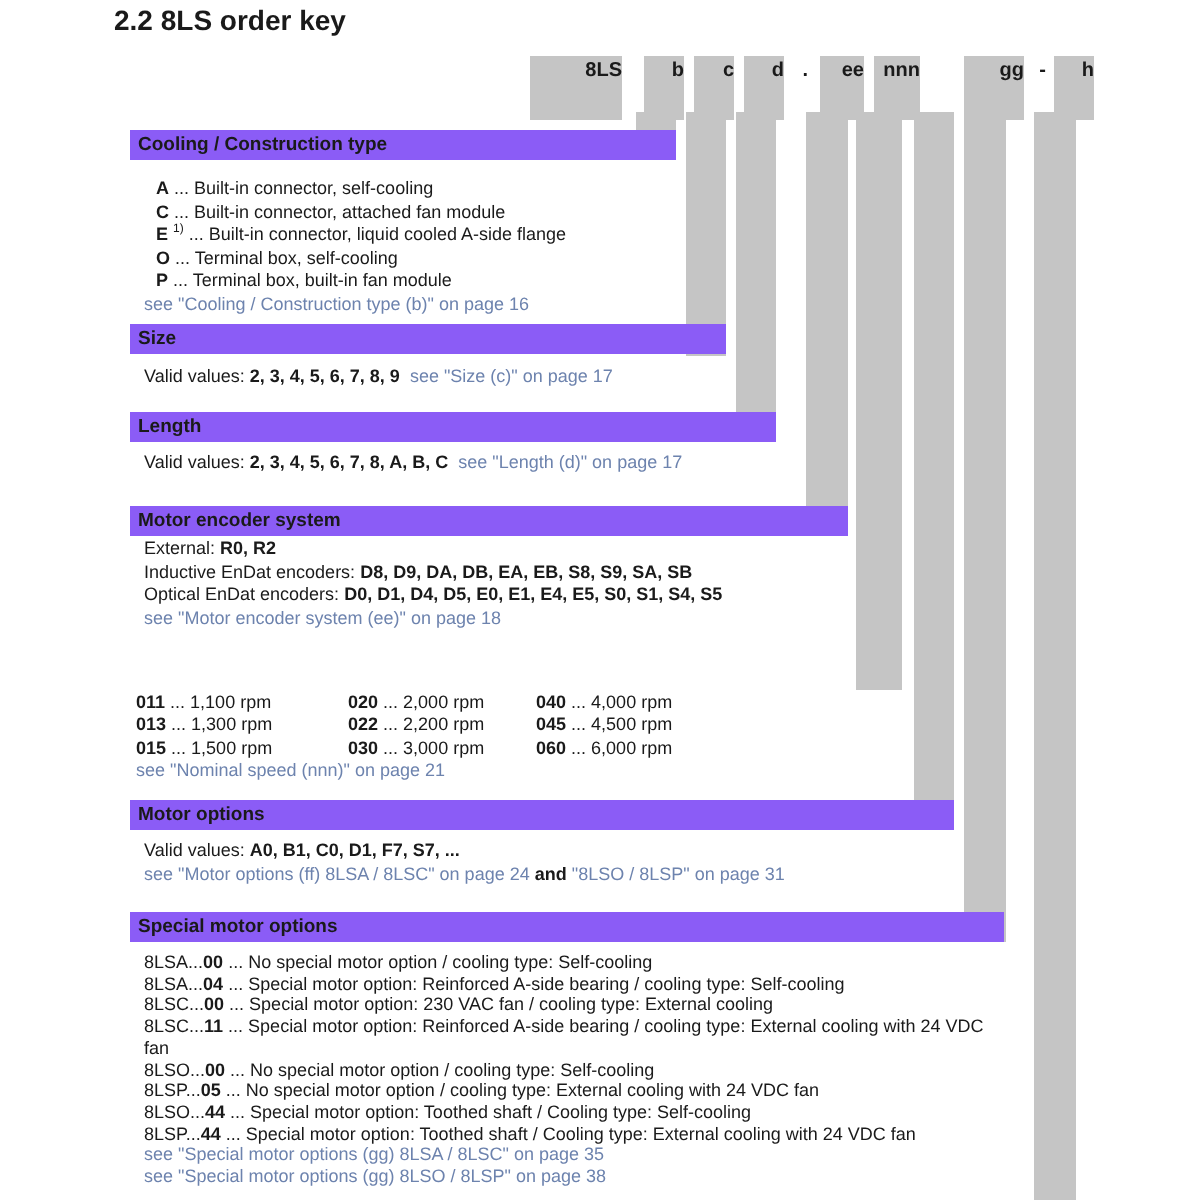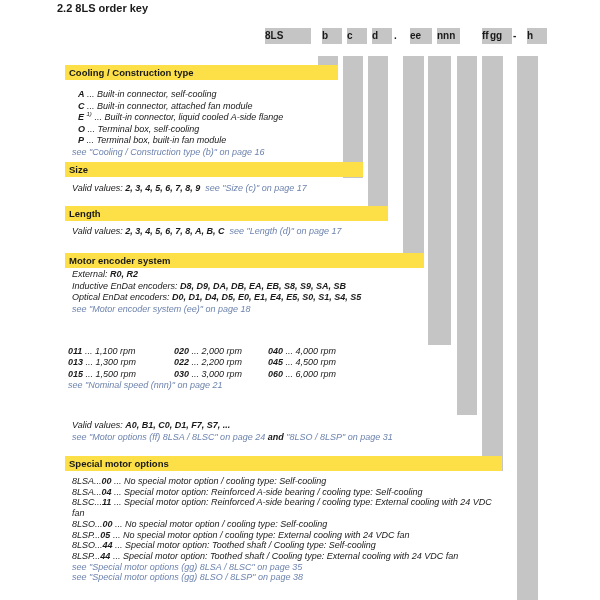--- a/index.html
+++ b/index.html
@@ -1,23 +1,23 @@
 <!DOCTYPE html>
 <html><head>
 <meta charset="utf-8">
 <style>
   html,body{margin:0;padding:0;background:#fff;}
   #canvas{
     position:relative;width:600px;height:600px;background:#ffffff;
     font-family:"Liberation Sans", sans-serif;color:#1a1a1a;overflow:hidden;
   }
   
-  .doc-title{position:absolute;left:57px;top:2px;font-size:11px;font-weight:bold;}
+  .doc-title{position:absolute;left:57px;top:2px;font-size:14px;font-weight:bold;}
   
-  .kseg{position:absolute;top:28px;height:16px;line-height:16px;text-align:left;
+  .kseg{position:absolute;top:28px;height:32px;line-height:16px;text-align:right;
         font-size:10px;font-weight:bold;background:#c5c5c5;}
   .kseg.plain{background:transparent;}
   #s0{left:265px;width:46px}
   #s1{left:322px;width:20px}
   #s2{left:347px;width:20px}
   #s3{left:372px;width:20px}
   #s4{left:394px;width:10px}
   #s5{left:410px;width:22px}
   #s6{left:437px;width:23px}
   #s7{left:482px;width:20px}
@@ -28,32 +28,32 @@
   .vb{position:absolute;top:56px;width:20px;background:#c5c5c5;}
   #vb-b{left:318px;height:24px}
   #vb-c{left:343px;height:122px}
   #vb-d{left:368px;height:165px}
   #vb-ee{left:403px;width:21px;height:212px}
   #vb-nnn{left:428px;width:23px;height:289px}
   #vb-ff{left:457px;height:359px}
   #vb-gg{left:482px;width:21px;height:415px}
   #vb-h{left:517px;width:21px;height:544px}
   
-  .sec-h{position:absolute;left:65px;height:15px;background:#fde047;
+  .sec-h{position:absolute;left:65px;height:15px;background:#8b5cf6;
          font-size:9.5px;font-weight:bold;line-height:15px;padding-left:4px;
          box-sizing:border-box;white-space:nowrap;}
   #h-cooling{top:65px;width:273px}
   #h-size{top:162px;width:298px}
   #h-length{top:206px;width:323px}
   #h-encoder{top:253px;width:359px}
   #h-speed{top:330px;width:386px}
   #h-options{top:400px;width:412px}
   #h-special{top:456px;width:437px}
   
-  .sec-b{position:absolute;left:72px;font-size:9px;line-height:11.6px;white-space:nowrap;font-style:italic;}
+  .sec-b{position:absolute;left:72px;font-size:9px;line-height:11.6px;white-space:nowrap;}
   #b-cooling{top:89px}
   #b-size{top:183px}
   #b-length{top:226px}
   #b-encoder{top:269px;line-height:11.5px}
   #b-speed{top:346px;left:68px;line-height:11.4px}
   #b-options{top:420px;line-height:11.6px}
   #b-special{top:476px;width:434px;line-height:10.7px;white-space:normal;}
   .cool-item{padding-left:6px;}
   sup{font-size:6px;line-height:0;}
   .link{color:#6d83ae;text-decoration:none;cursor:pointer;}
@@ -86,20 +86,21 @@
   <div id="vb-ee" class="vb"></div>
   <div id="vb-nnn" class="vb"></div>
   <div id="vb-ff" class="vb"></div>
   <div id="vb-gg" class="vb"></div>
   <div id="vb-h" class="vb"></div>
 
   <div id="h-cooling" class="sec-h">Cooling / Construction type</div>
   <div id="h-size" class="sec-h">Size</div>
   <div id="h-length" class="sec-h">Length</div>
   <div id="h-encoder" class="sec-h">Motor encoder system</div>
+  <div id="h-options" class="sec-h">Motor options</div>
   <div id="h-special" class="sec-h">Special motor options</div>
 
   <div id="b-cooling" class="sec-b">
     <div class="cool-item"><b>A</b><sup></sup> <span>... Built-in connector, self-cooling</span></div>
     <div class="cool-item"><b>C</b><sup></sup> <span>... Built-in connector, attached fan module</span></div>
     <div class="cool-item"><b>E</b> <sup>1)</sup> <span>... Built-in connector, liquid cooled A-side flange</span></div>
     <div class="cool-item"><b>O</b><sup></sup> <span>... Terminal box, self-cooling</span></div>
     <div class="cool-item"><b>P</b><sup></sup> <span>... Terminal box, built-in fan module</span></div>
     <div><a class="link">see "Cooling / Construction type (b)" on page 16</a></div>
   </div>
@@ -139,20 +140,21 @@
   </div>
 
   <div id="b-options" class="sec-b">
     <div><span>Valid values:</span> <b>A0, B1, C0, D1, F7, S7, ...</b></div>
     <div><a class="link">see "Motor options (ff) 8LSA / 8LSC" on page 24</a> <b>and</b> <a class="link">"8LSO / 8LSP" on page 31</a></div>
   </div>
 
   <div id="b-special" class="sec-b">
     <div><span>8LSA...</span><b>00</b> <span>... No special motor option / cooling type: Self-cooling</span></div>
     <div><span>8LSA...</span><b>04</b> <span>... Special motor option: Reinforced A-side bearing / cooling type: Self-cooling</span></div>
+    <div><span>8LSC...</span><b>00</b> <span>... Special motor option: 230 VAC fan / cooling type: External cooling</span></div>
     <div><span>8LSC...</span><b>11</b> <span>... Special motor option: Reinforced A-side bearing / cooling type: External cooling with 24 VDC fan</span></div>
     <div><span>8LSO...</span><b>00</b> <span>... No special motor option / cooling type: Self-cooling</span></div>
     <div><span>8LSP...</span><b>05</b> <span>... No special motor option / cooling type: External cooling with 24 VDC fan</span></div>
     <div><span>8LSO...</span><b>44</b> <span>... Special motor option: Toothed shaft / Cooling type: Self-cooling</span></div>
     <div><span>8LSP...</span><b>44</b> <span>... Special motor option: Toothed shaft / Cooling type: External cooling with 24 VDC fan</span></div>
     <div><a class="link">see "Special motor options (gg) 8LSA / 8LSC" on page 35</a></div>
     <div><a class="link">see "Special motor options (gg) 8LSO / 8LSP" on page 38</a></div>
   </div>
 
 </div>

